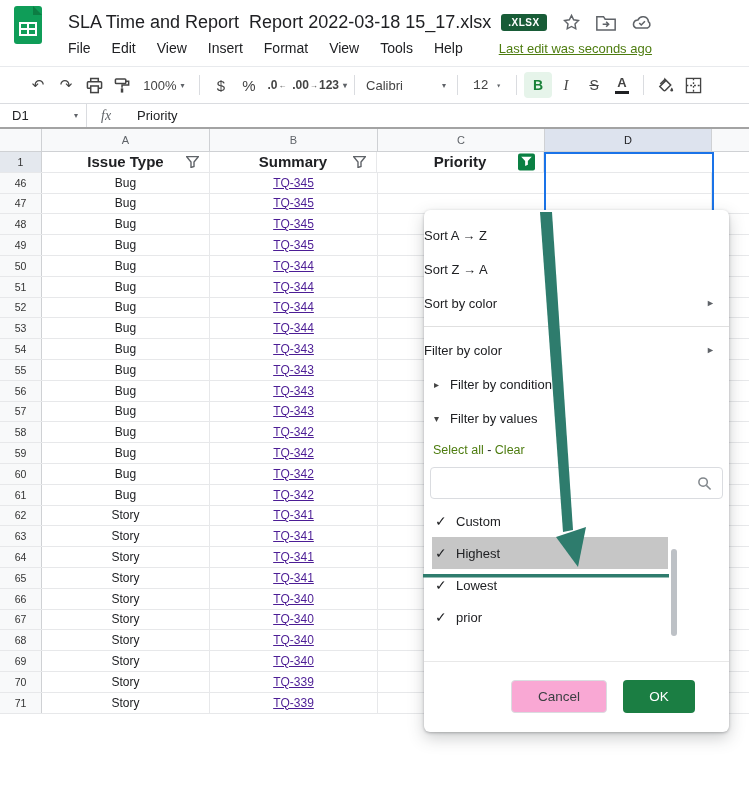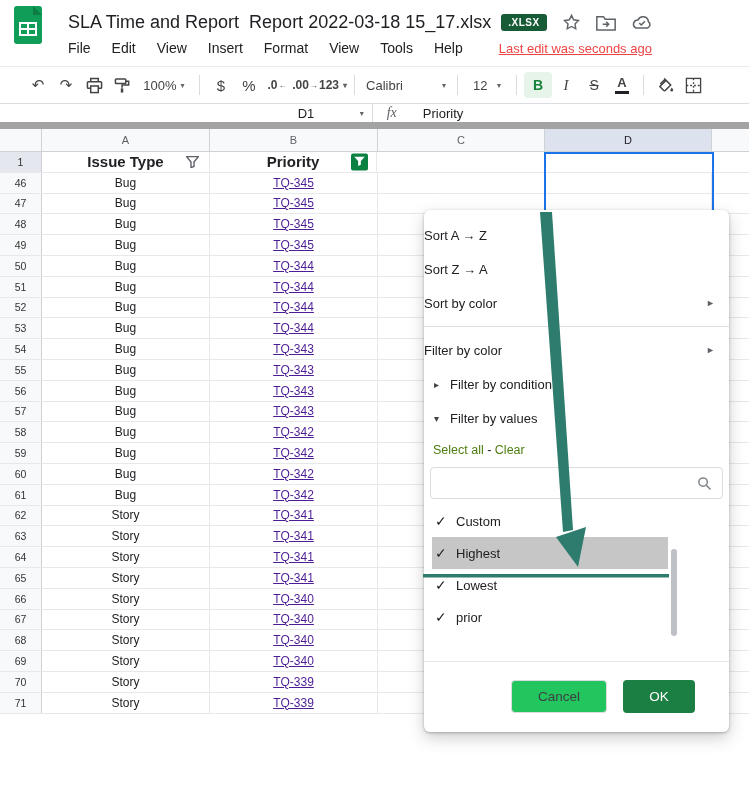--- a/index.html
+++ b/index.html
@@ -11,43 +11,43 @@
   .topbar { position:absolute; top:0; left:0; width:749px; height:66px; background:#fff;text-align:center; }
   .logo { position:absolute; left:14px; top:6px; }
   .title-row { position:absolute; left:68px; top:9px; display:flex; align-items:center; height:26px; }
   .doc-title { font-size:18px; white-space:pre; }
   .xlsx-badge { margin-left:10px; background:#185c37; color:#fff; font-size:10px; font-weight:bold;
                 padding:3px 7px; border-radius:3px; letter-spacing:.5px; }
   .tb-ic { margin-left:15px; display:inline-flex; align-items:center; justify-content:center; }
   .menu-row { position:absolute; left:68px; top:40px; display:flex; align-items:center; font-size:14px; }
   .menu-items { display:flex; }
   .menu-item { margin-right:21px; }
-  .last-edit { margin-left:15px; color:#ef4444; font-size:13px; text-decoration:underline; }
+  .last-edit { margin-left:15px; color:#4d7c0f; font-size:13px; text-decoration:underline; }
 
   
   .toolbar { position:absolute; top:66px; left:0; width:749px; height:38px; border-top:1px solid #e8eaed;
              border-bottom:1px solid #dadce0; display:flex; align-items:center; padding-left:24px; color:#444; }
   .tbtn { min-width:28px; height:26px; display:flex; align-items:center; justify-content:center;
           font-size:15px; border-radius:4px; }
   .tdiv { width:1px; height:20px; background:#dadce0; margin:0 7px; flex:none; }
   .caret { font-size:8px; color:#5f6368; margin-left:4px; }
   .tzoom { min-width:56px; font-size:13px; }
   .fmt { font-size:12px; font-weight:bold; }
   .mini { font-size:8px; margin-left:1px; }
   .tfont { width:88px; justify-content:space-between; padding:0 4px; font-size:13px; }
-  .tsize { width:44px; justify-content:space-between; padding:0 8px; font-size:13px; }
+  .tsize { width:44px; justify-content:space-between; padding:0 8px; font-size:13px;font-family:Liberation Mono, monospace; }
   .bold-active { color:#188038; background:#e6f4ea; font-weight:bold; font-size:14px; }
   .titalic { font-style:italic; font-family:"Liberation Serif", serif; font-size:15px; }
   .tstrike { text-decoration:line-through; font-size:14px; }
   .tcolorA { flex-direction:column; line-height:1; font-size:13px; font-weight:bold; }
   .tcolorA .bar { width:14px; height:3px; background:#202124; margin-top:2px; }
 
   
-  .formula-bar { position:absolute; top:104px; left:0; width:749px; height:25px; border-bottom:7px solid #a3a3a3;
-                 display:flex; align-items:center; font-size:13px; background:#fff;justify-content:center; }
+  .formula-bar { position:absolute; top:104px; left:0; width:749px; height:25px; border-bottom:2px solid #a3a3a3;
+                 display:flex; align-items:center; font-size:13px; background:#fff; }
   .name-box { width:86px; height:100%; display:flex; align-items:center; padding-left:12px; position:relative; }
   .name-box .caret { position:absolute; right:8px; }
   .fb-div { width:1px; height:100%; background:#dadce0; }
   .fx { font-style:italic; color:#5f6368; margin:0 16px 0 14px; font-family:"Liberation Serif", serif; font-size:14px; }
   .fb-value { margin-left:10px; }
 
   
   .col-headers { position:absolute; top:129px; left:0; width:749px; height:23px; display:flex;
                  background:#f8f9fa; border-bottom:1px solid #cfd1d4; }
   .corner { width:42px; border-right:1px solid #cfd1d4; }
@@ -90,21 +90,21 @@
                display:flex; align-items:center; position:relative; background:#fff; }
   .fm-search input { border:none; outline:none; flex:1; padding:0 32px 0 10px; font-size:13px;
                      font-family:"Liberation Sans", sans-serif; background:transparent; }
   .fm-search svg { position:absolute; right:10px; }
   .fm-values { margin-top:6px; position:relative; height:132px; }
   .fm-value { height:32px; display:flex; align-items:center; margin-left:8px; width:236px; }
   .fm-value .check { width:24px; padding-left:3px; font-size:14px; color:#202124; flex:none; }
   .fm-value.highlight { background:#c6c6c6; }
   .fm-scroll { position:absolute; right:52px; top:44px; width:6px; height:87px; background:#bdc1c6; border-radius:3px; }
   .fm-bottom-div { position:absolute; bottom:70px; left:0; width:100%; height:1px; background:#e8e8e8; }
-  .btn-cancel { position:absolute; left:87px; bottom:19px; width:96px; height:33px; background:#22c55e;
+  .btn-cancel { position:absolute; left:87px; bottom:19px; width:96px; height:33px; background:#f9a8d4;
                 border:1px solid #dadce0; border-radius:4px; font-size:13.5px; color:#3c4043;
                 font-family:"Liberation Sans", sans-serif; }
   .btn-ok { position:absolute; left:199px; bottom:19px; width:72px; height:33px; background:#1b7e43;
             color:#fff; border:none; border-radius:4px; font-size:13.5px;
             font-family:"Liberation Sans", sans-serif; }
 
   
   .annotation { position:absolute; left:0; top:0; z-index:30; pointer-events:none; }
 </style>
 </head>
@@ -260,20 +260,28 @@
     <div class="sheet-row hrow">
       <div class="row-num">1</div>
       <div class="cell hcell col-a">
         <span>Issue Type</span>
         <span class="funnel">
           <svg width="13" height="12" viewBox="0 0 13 12">
               <path d="M.5.5h12L8 6v4.5l-3 1V6z" fill="none" stroke="#5f6368" stroke-width="1.4"></path>
             </svg>
         </span>
       </div>
+      <div class="cell hcell col-c" style="justify-content:center;padding-right:0;">
+        <span>Summary</span>
+        <span class="funnel">
+          <svg width="13" height="12" viewBox="0 0 13 12">
+              <path d="M.5.5h12L8 6v4.5l-3 1V6z" fill="none" stroke="#5f6368" stroke-width="1.4"></path>
+            </svg>
+        </span>
+      </div>
       <div class="cell hcell col-d">
         <span>Priority</span>
         <span class="funnel-active">
           <svg width="11" height="10" viewBox="0 0 12 11">
               <path d="M0 0h12L7.5 5v4l-3 1.5V5z" fill="#fff"></path>
             </svg>
         </span>
       </div>
       <div class="cell hcell col-e"></div>
     </div>

